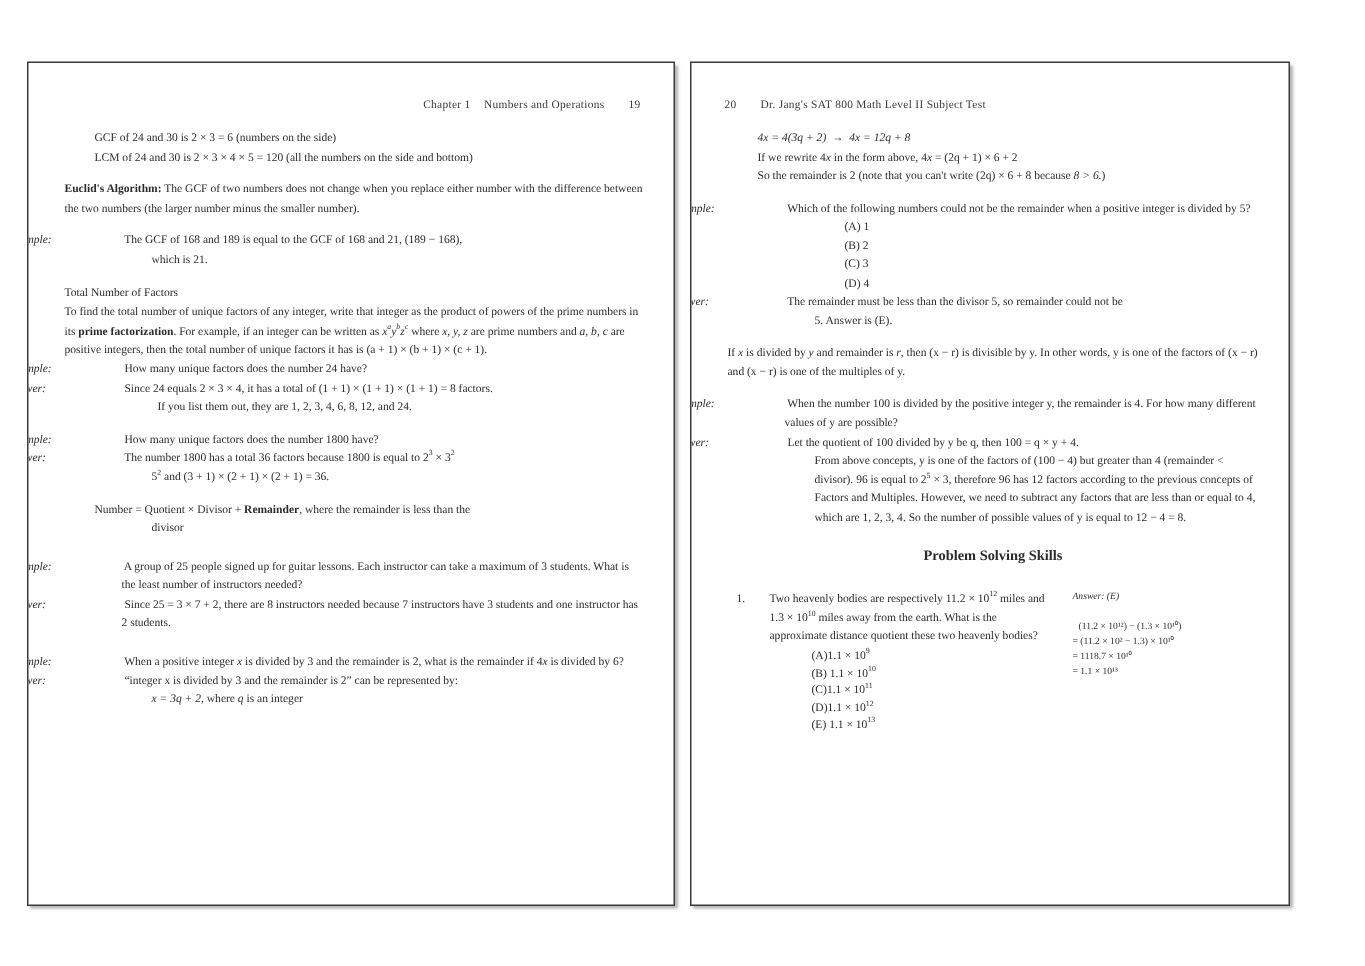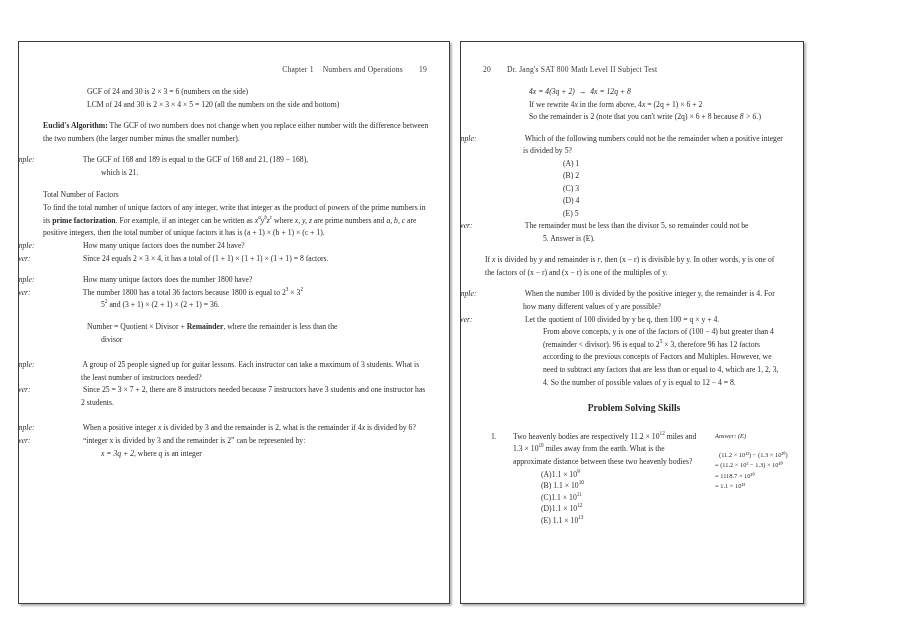--- a/index.html
+++ b/index.html
@@ -34,21 +34,21 @@
   }
   .page-left {
     left: 18px;
     top: 41px;
     width: 432px;
     height: 563px;
   }
   .page-right {
     left: 460px;
     top: 41px;
-    width: 344px;
+    width: 400px;
     height: 563px;
   }
   .page-inner {
     position: relative;
     width: 100%;
     height: 100%;
     padding: 0;
     box-sizing: border-box;
   }
 
@@ -81,21 +81,21 @@
     right: 20px;
     top: 44px;
     font-size: 7.7px;
     line-height: 12.6px;
     text-align: left;
   }
   .blk { margin: 0 0 0 0; }
   .gap-m { height: 9px; }
   .gap-l { height: 13px; }
 
-  .indent-1 { margin-left: 44px; }
+  .indent-1 { margin-left: 20px; }
   .indent-2 { margin-left: 58px; }
   .hang {
     padding-left: 38px;
     text-indent: -38px;
   }
   .hang-lbl {
     display: inline-block;
     width: 38px;
     font-style: italic;
     vertical-align: top;
@@ -204,20 +204,21 @@
         <div class="blk">
           <span>To find the total number of unique factors of any integer, write that integer as the product of powers of the prime numbers in its </span><b>prime factorization</b><span>. For example, if an integer can be written as </span><span class="mvar">x<sup>a</sup>y<sup>b</sup>z<sup>c</sup></span><span> where </span><span class="mvar">x, y, z</span><span> are prime numbers and </span><span class="mvar">a, b, c</span><span> are positive integers, then the total number of unique factors it has is (a + 1) × (b + 1) × (c + 1).</span>
         </div>
 
         <div class="blk hang">
           <span class="hang-lbl">Example:</span><span> How many unique factors does the number 24 have?</span>
         </div>
         <div class="blk hang">
           <span class="hang-lbl">Answer:</span><span> Since 24 equals 2 × 3 × 4, it has a total of (1 + 1) × (1 + 1) × (1 + 1) = 8 factors.</span>
         </div>
+        <div class="blk" style="margin-left:62px;">If you list them out, they are 1, 2, 3, 4, 6, 8, 12, and 24.</div>
 
         <div class="gap-m"></div>
 
         <div class="blk hang">
           <span class="hang-lbl">Example:</span><span> How many unique factors does the number 1800 have?</span>
         </div>
         <div class="blk hang">
           <span class="hang-lbl">Answer:</span><span> The number 1800 has a total 36 factors because 1800 is equal to 2</span><sup>3</sup><span> × 3</span><sup>2</sup>
         </div>
         <div class="blk" style="margin-left:58px;">
@@ -279,21 +280,20 @@
 
         <div class="blk hang">
           <span class="hang-lbl">Example:</span><span> Which of the following numbers could not be the remainder when a positive integer is divided by 5?</span>
         </div>
 
         <div class="blk" style="margin-left:78px; line-height:12.4px;">
           <div>(A)  1</div>
           <div>(B)  2</div>
           <div>(C)  3</div>
           <div>(D)  4</div>
-          <div>(E)  5</div>
         </div>
 
         <div class="blk hang">
           <span class="hang-lbl">Answer:</span><span> The remainder must be less than the divisor 5, so remainder could not be</span>
         </div>
         <div class="blk" style="margin-left:58px;">5. Answer is (E).</div>
 
         <div class="gap-m"></div>
 
         <div class="blk">
@@ -315,21 +315,21 @@
         <div class="gap-l"></div>
 
         <div class="section-title">Problem Solving Skills</div>
 
         <div class="gap-l"></div>
 
 
         <div class="problem-row">
           <div class="problem-col">
             <div>
-              <span class="problem-num">1.</span><span class="problem-stem"><span>Two heavenly bodies are respectively 11.2 × 10</span><sup>12</sup><span> miles and 1.3 × 10</span><sup>10</sup><span> miles away from the earth. What is the approximate distance between these two heavenly bodies?</span></span>
+              <span class="problem-num">1.</span><span class="problem-stem"><span>Two heavenly bodies are respectively 11.2 × 10</span><sup>12</sup><span> miles and 1.3 × 10</span><sup>10</sup><span> miles away from the earth. What is the approximate distance quotient these two heavenly bodies?</span></span>
             </div>
             <div class="choices">
               <div><span>(A)</span><span>1.1 × 10</span><sup>9</sup></div>
               <div><span>(B)</span><span> 1.1 × 10</span><sup>10</sup></div>
               <div><span>(C)</span><span>1.1 × 10</span><sup>11</sup></div>
               <div><span>(D)</span><span>1.1 × 10</span><sup>12</sup></div>
               <div><span>(E)</span><span> 1.1 × 10</span><sup>13</sup></div>
             </div>
           </div>
 

